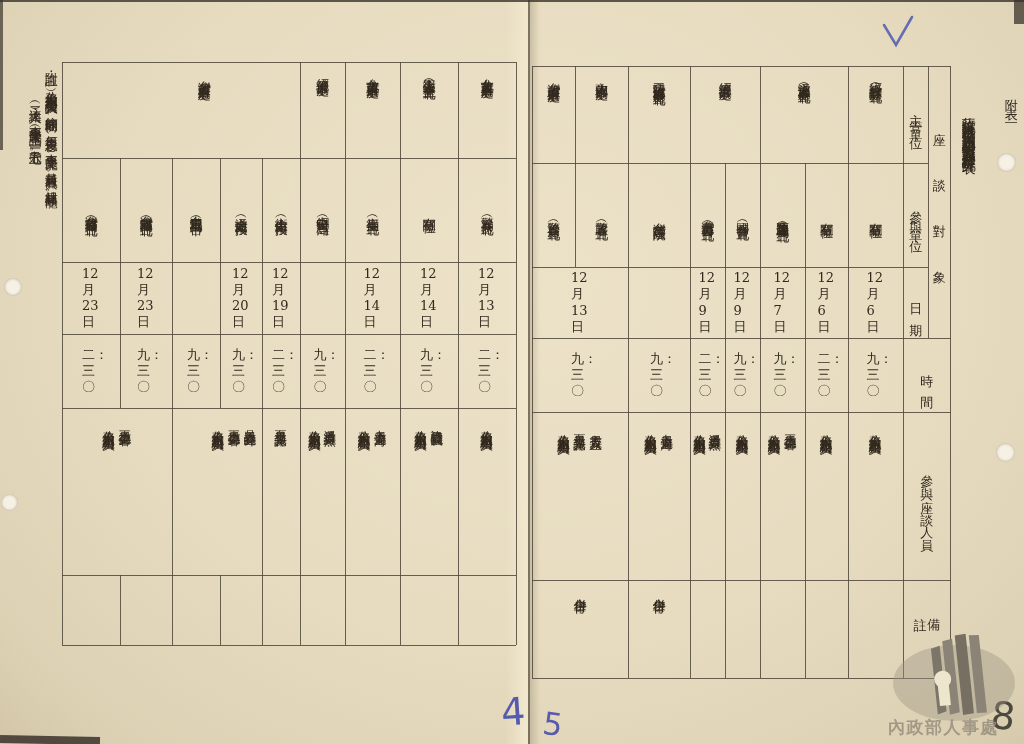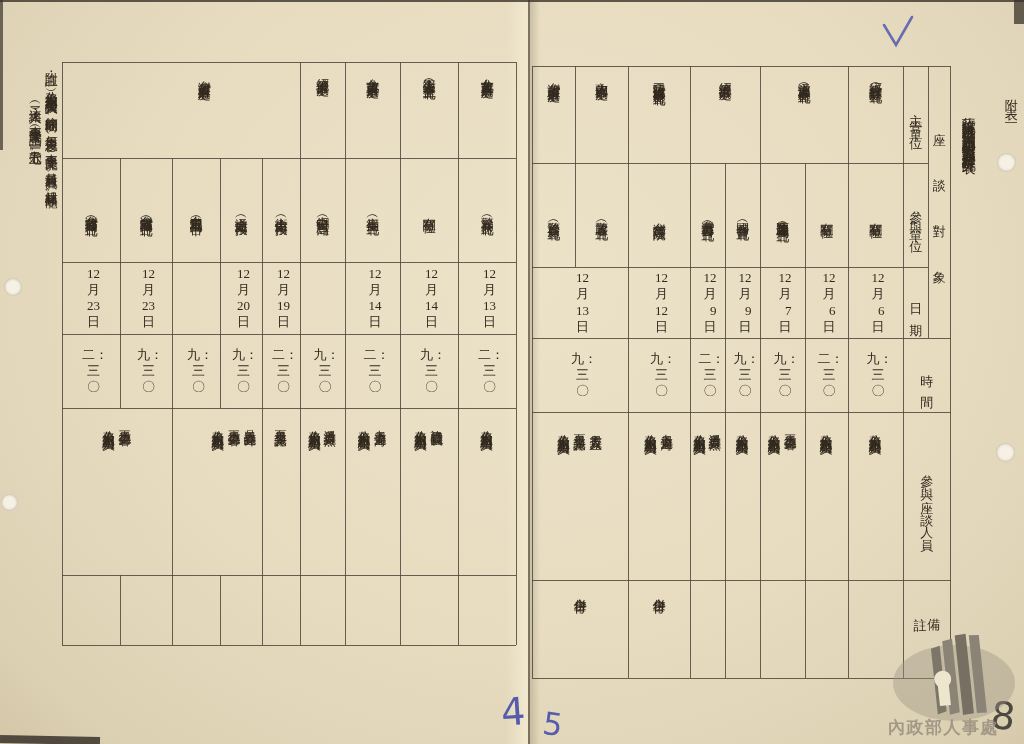--- a/index.html
+++ b/index.html
@@ -6,22 +6,22 @@
   #canvas{position:relative;width:1024px;height:744px;overflow:hidden;
     background:radial-gradient(ellipse at 52% 38%, #ece2c8 0%, #e7dcc0 55%, #ddd1b4 88%, #d3c6a8 100%);
     font-family:"DejaVu Serif","Liberation Serif",serif;color:#32291e;}
   .cell{position:absolute;display:flex;flex-direction:row-reverse;justify-content:center;align-items:center;gap:3px;}
   .cell>span{writing-mode:vertical-rl;text-orientation:mixed;display:block;max-height:100%;
     font-size:13px;line-height:1.05;letter-spacing:1px;}
   .top{align-items:flex-start;padding-top:6px;box-sizing:border-box;}
   .att{align-items:flex-start;padding-top:12px;box-sizing:border-box;}
   .att>span{font-size:12.5px;}
   .note-cell{align-items:flex-start;padding-top:8px;box-sizing:border-box;}
-  .num{writing-mode:horizontal-tb !important;width:18px;word-break:break-all;text-align:right;
-    line-height:1.25 !important;font-size:13px;letter-spacing:0 !important;font-family:Liberation Serif, serif;}
+  .num{writing-mode:horizontal-tb !important;width:18px;word-break:break-all;text-align:left;
+    line-height:1.25 !important;font-size:13px;letter-spacing:0 !important;}
   .vl,.hl{position:absolute;background:#4f463a;opacity:.85;}
   .vl{width:1px;} .hl{height:1px;}
   .hole{position:absolute;background:#f6f1e4;border-radius:50%;box-shadow:inset 0 0 3px rgba(100,85,60,.55);}
   .hand{position:absolute;font-family:"DejaVu Sans",sans-serif;color:#565cab;}
   .edge{position:absolute;background:#39332b;}
   .wm{position:absolute;color:rgba(150,142,126,.85);font-family:"DejaVu Sans",sans-serif;}
 </style>
 </head>
 <body>
 
@@ -160,23 +160,20 @@
   <div class="cell att" style="left:690px;top:412px;width:35px;height:168px;gap:2px;">
       <span>潘委員維熹</span>
       <span>公務人力規劃小組人員</span>
     </div>
 
   <div class="cell top" style="left:628px;top:66px;width:62px;height:97px;">
       <span>司法行政部人事處（台北）</span>
     </div>
   <div class="cell" style="left:628px;top:163px;width:62px;height:104px;">
       <span>台灣高等法院</span>
-    </div>
-  <div class="cell" style="left:628px;top:267px;width:62px;height:71px;">
-      <span class="num">12月12日</span>
     </div>
   <div class="cell" style="left:628px;top:338px;width:62px;height:74px;">
       <span class="num">九：三〇</span>
     </div>
   <div class="cell att" style="left:628px;top:412px;width:62px;height:168px;">
       <span>卜委員達海</span>
       <span>公務人力規劃小組人員</span>
     </div>
   <div class="cell note-cell" style="left:628px;top:580px;width:62px;height:98px;">
       <span>合併舉行</span>

